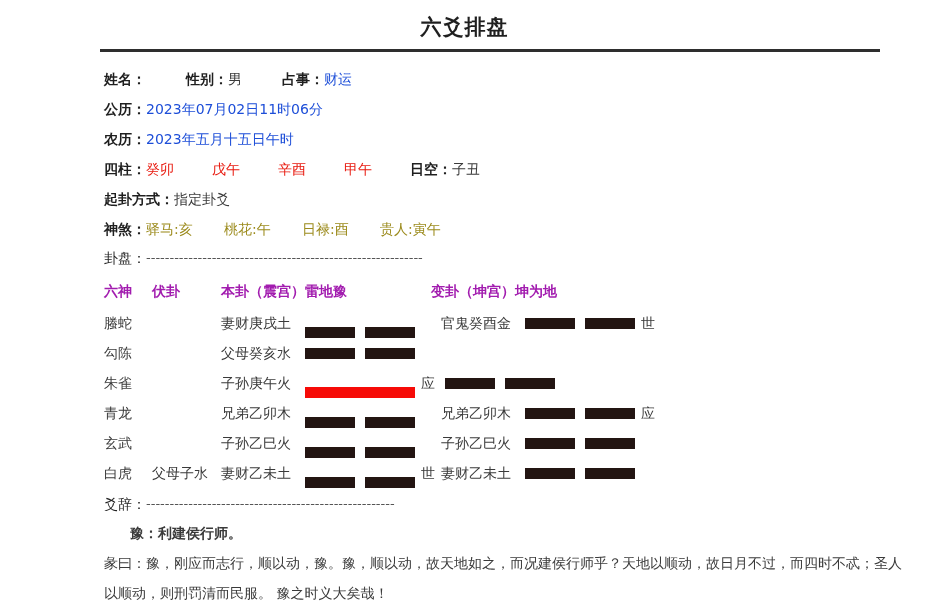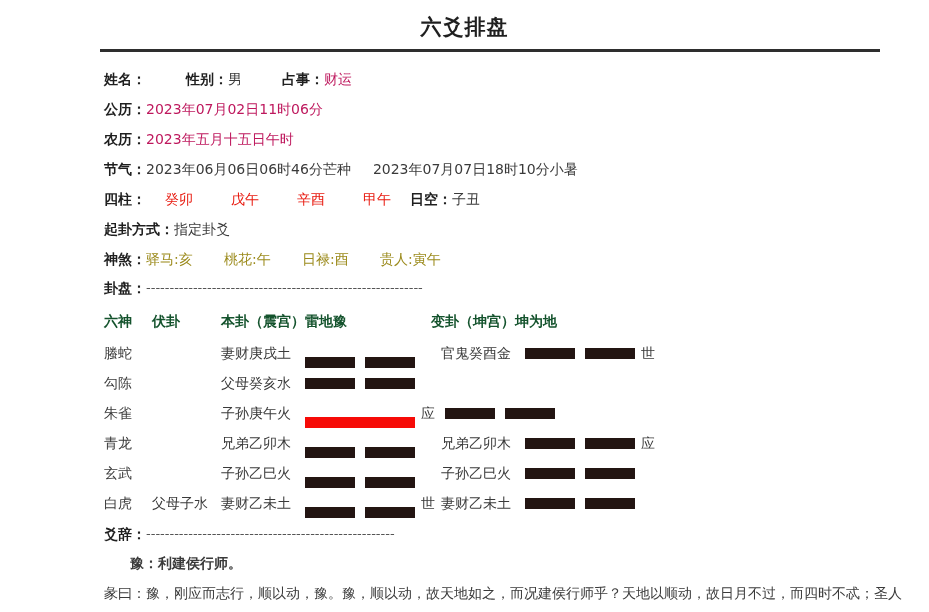--- a/index.html
+++ b/index.html
@@ -47,47 +47,46 @@
   .info-row {
     line-height: 30px;
     font-size: 14px;
     white-space: nowrap;
     color: #3a3a3a;
   }
   .lbl {
     font-weight: bold;
     color: #1f1f1f;
   }
-  .val-brown { color: #be185d; margin-top: 36px; }
+  .val-brown { color: #1d4ed8; margin-top: 36px; }
   .val-dark { color: #3a3a3a; }
   .gap-sm { display: inline-block; width: 22px; }
   .gap-lg { display: inline-block; width: 40px; }
 
   .pillar {
     display: inline-block;
     width: 66px;
     color: #e8190e;
-    text-align: center;
   }
   .shen {
     display: inline-block;
     width: 78px;
     color: #9c8b1d;
   }
 
   
   .sep-row {
     line-height: 28px;
     font-size: 14px;
     white-space: nowrap;
     display: flex;
     align-items: center;
   }
   .sep-label {
-    font-weight: bold;
+    font-weight: normal;
     color: #1f1f1f;
     flex: 0 0 auto;
   }
   .sep-dashes {
     flex: 0 0 auto;
     color: #555;
     font-size: 13px;
     letter-spacing: 0px;
     overflow: hidden;
     white-space: nowrap;
@@ -96,21 +95,21 @@
   
   .gua {
     padding-left: 104px;
     padding-top: 5px;
   }
   .gua-head {
     display: flex;
     align-items: center;
     font-size: 14px;
     font-weight: bold;
-    color: #14532d;
+    color: #a21caf;
     line-height: 28px;
     margin-bottom: 3px;
   }
   .c-shen   { flex: 0 0 48px; }
   .c-fu     { flex: 0 0 69px; }
   .c-ben    { flex: 0 0 210px; }
   .c-bian   { flex: 0 0 200px; }
 
   .gua-row {
     display: flex;
@@ -187,23 +186,20 @@
     </div>
 
     <div class="info-row">
       <span class="lbl">公历：</span><span class="val-brown">2023年07月02日11时06分</span>
     </div>
 
     <div class="info-row">
       <span class="lbl">农历：</span><span class="val-brown">2023年五月十五日午时</span>
     </div>
 
-    <div class="info-row">
-      <span class="lbl">节气：</span><span class="val-dark">2023年06月06日06时46分芒种</span><span class="gap-sm"></span><span class="val-dark">2023年07月07日18时10分小暑</span>
-    </div>
 
     <div class="info-row">
       <span class="lbl">四柱：</span><span class="pillar">癸卯</span><span class="pillar">戊午</span><span class="pillar">辛酉</span><span class="pillar">甲午</span><span class="lbl">日空：</span><span class="val-dark">子丑</span>
     </div>
 
     <div class="info-row">
       <span class="lbl">起卦方式：</span><span class="val-dark">指定卦爻</span>
     </div>
 
     <div class="info-row">

